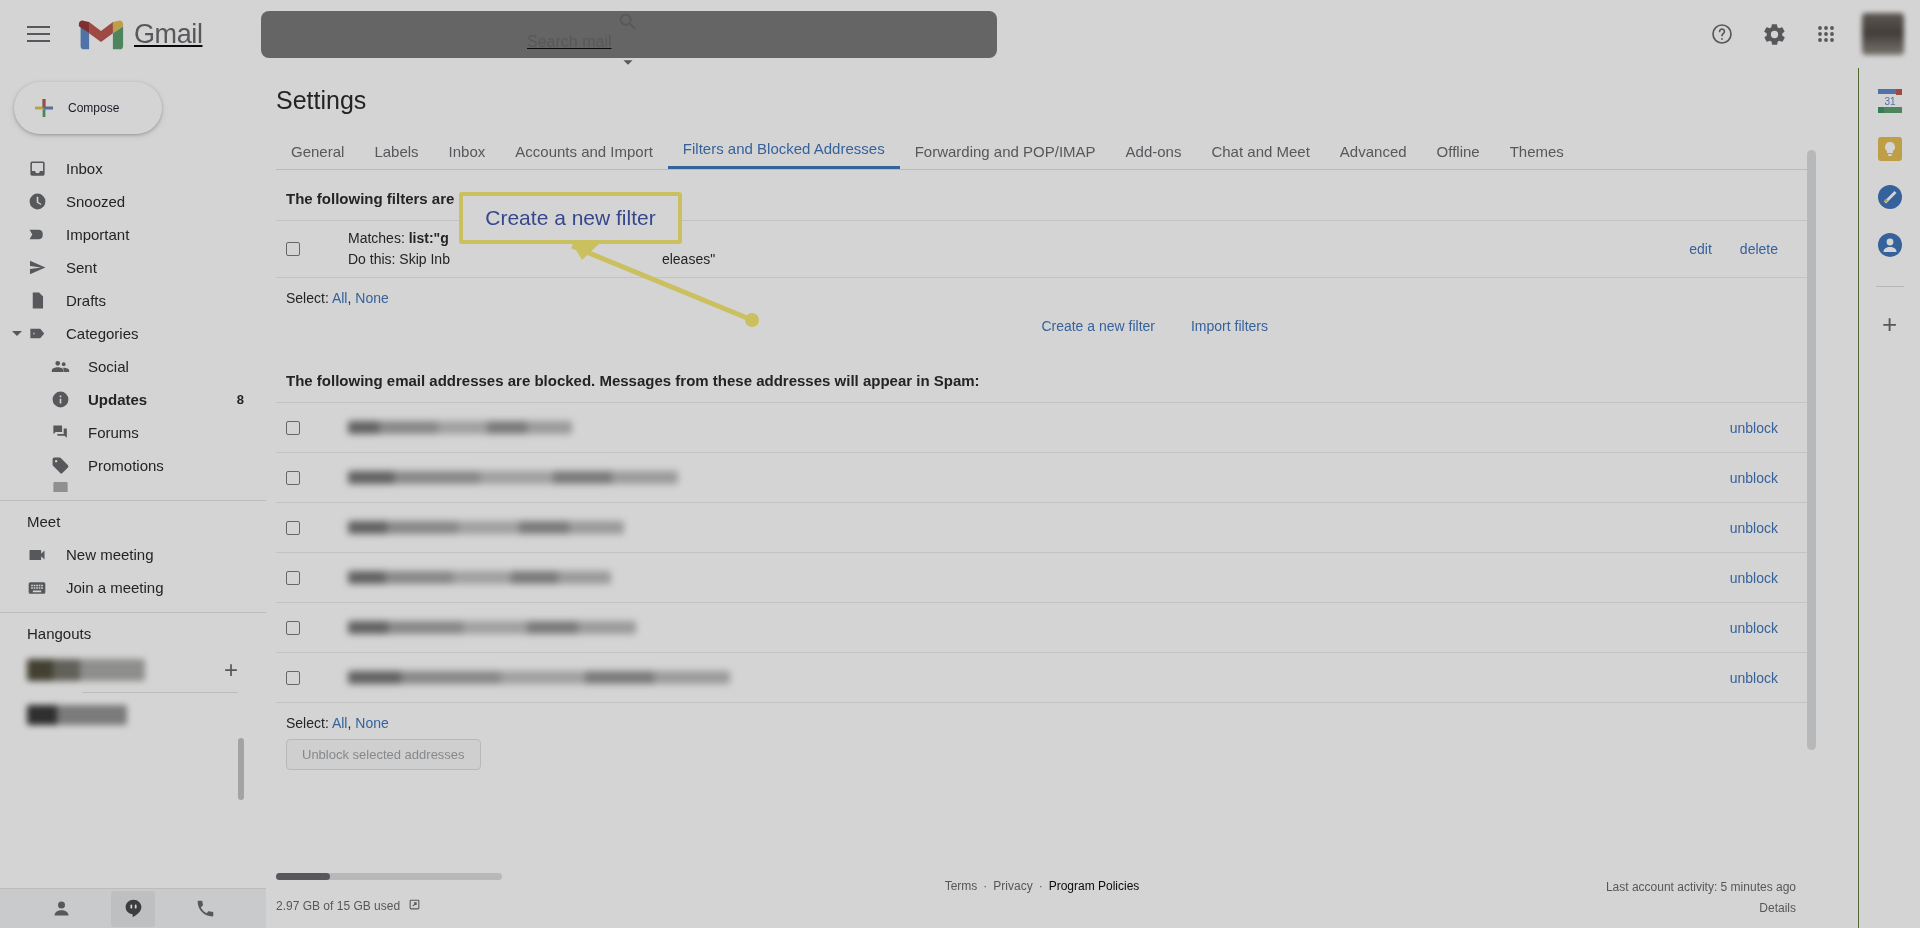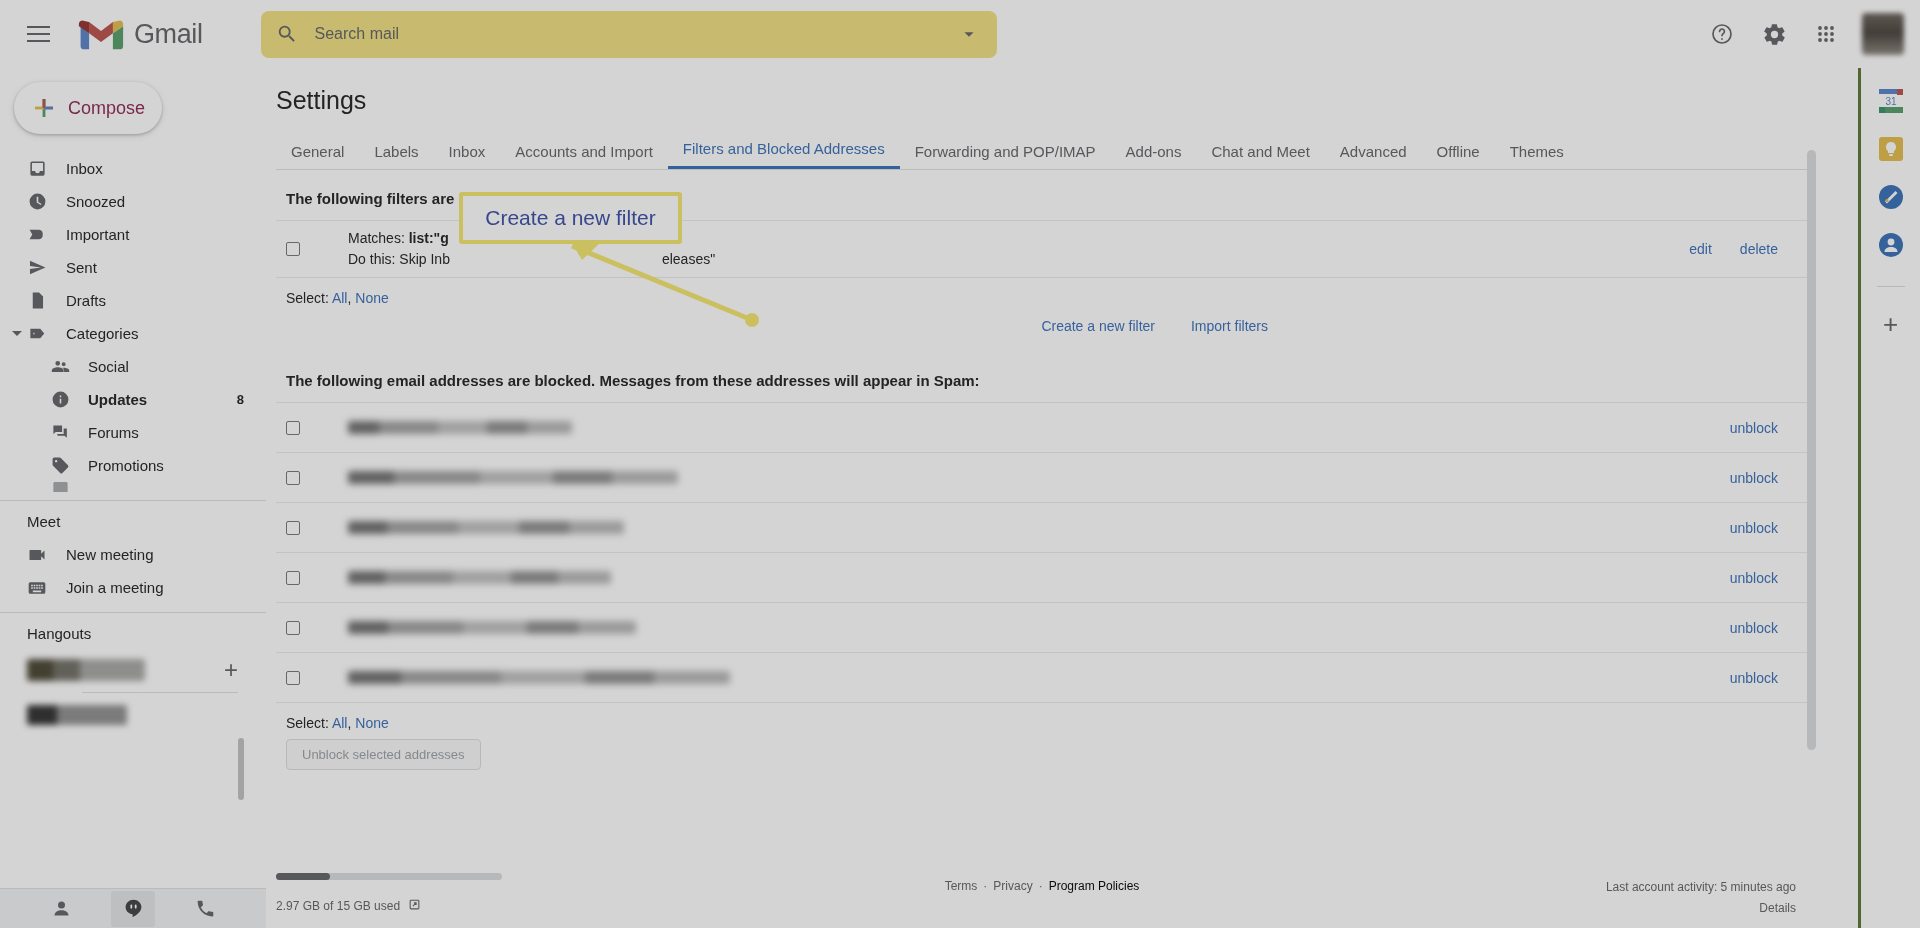--- a/index.html
+++ b/index.html
@@ -15,35 +15,36 @@
     width: 1920px; height: 928px;
     background: #ffffff;
     filter: saturate(0.62) brightness(0.86) contrast(0.92);
   }
 
   
   .topbar {
     position: absolute; top: 0; left: 0; width: 1920px; height: 68px;
     display: flex; align-items: center;
     background: #ffffff;
+    text-decoration: underline;
   }
   .hamburger {
     width: 48px; height: 48px; margin-left: 14px;
     display: flex; flex-direction: column; justify-content: center;
     align-items: center; gap: 5px; border-radius: 50%; cursor: pointer;
   }
   .hamburger span { display: block; width: 23px; height: 2px; background: #5f6368; }
   .gm-logo { margin-left: 16px; display: flex; align-items: center; gap: 10px; }
   .gm-mark { width: 46px; height: 34px; }
   .gm-word { font-size: 27px; color: #5f6368; letter-spacing: -0.4px; }
 
   .searchwrap {
     margin-left: 58px; width: 736px; height: 47px;
-    background: #fde047; border-radius: 8px;
-    display: flex; align-items: center; padding: 0 6px 0 4px;
+    background: #737373; border-radius: 8px;
+    display: flex; align-items: center; padding: 0 6px 0 4px; flex-direction: column;
   }
   .searchbtn {
     width: 44px; height: 44px; border-radius: 50%;
     display: flex; align-items: center; justify-content: center; cursor: pointer;
   }
   .search-input {
     flex: 1; border: none; outline: none; background: transparent;
     font-size: 16px; color: #202124; font-family: "Liberation Sans", sans-serif;
     padding-left: 6px;
   }
@@ -64,21 +65,21 @@
     position: absolute; top: 68px; left: 0; width: 266px; height: 860px;
     background: #ffffff; overflow: hidden;
   }
   .compose {
     margin: 14px 0 0 14px; width: 148px; height: 52px;
     border-radius: 26px; background: #ffffff;
     box-shadow: 0 1px 3px rgba(60,64,67,.30), 0 2px 6px rgba(60,64,67,.15);
     display: flex; align-items: center; gap: 12px; padding-left: 18px;
     cursor: pointer;
   }
-  .compose-label { font-size: 18px; color: #be185d; }
+  .compose-label { font-size: 12px; color: #0f172a; }
   .navlist { margin-top: 18px; }
   .navitem {
     height: 33px; display: flex; align-items: center;
     padding-left: 27px; border-radius: 0 16px 16px 0;
     font-size: 15px; color: #202124; cursor: pointer;
   }
   .navitem .ni-icon {
     width: 20px; height: 20px; margin-right: 19px;
     display: flex; align-items: center; justify-content: center; flex: none;
   }
@@ -183,21 +184,21 @@
     position: absolute; left: 0; bottom: 0; width: 1552px; height: 56px;
     font-size: 12px; color: #5f6368;
   }
   .f-left { position: absolute; left: 10px; top: 26px; display: flex; align-items: center; gap: 8px; }
   .f-center { position: absolute; left: 50%; transform: translateX(-50%); top: 7px; display: flex; gap: 6px; }
   .f-right { position: absolute; right: 22px; top: 5px; text-align: right; line-height: 21px; }
 
   
   .rail {
     position: absolute; top: 68px; right: 0; width: 62px; height: 860px;
-    background: #ffffff; border-left: 3px solid #4d7c0f;
+    background: #ffffff; border-left: 1px solid #4d7c0f;
     display: flex; flex-direction: column; align-items: center; padding-top: 20px; gap: 22px;
   }
   .rail .iconsq { width: 26px; height: 26px; cursor: pointer; }
   .rail-sep { width: 28px; height: 1px; background: #dadce0; margin-top: 6px; }
   .rail-plus { font-size: 26px; color: #5f6368; line-height: 1; cursor: pointer; margin-top: 2px; }
 
   
   .callout {
     position: absolute; left: 459px; top: 192px; width: 223px; height: 52px;
     background: #ffffff; border: 4px solid #ffe924; border-radius: 3px;

